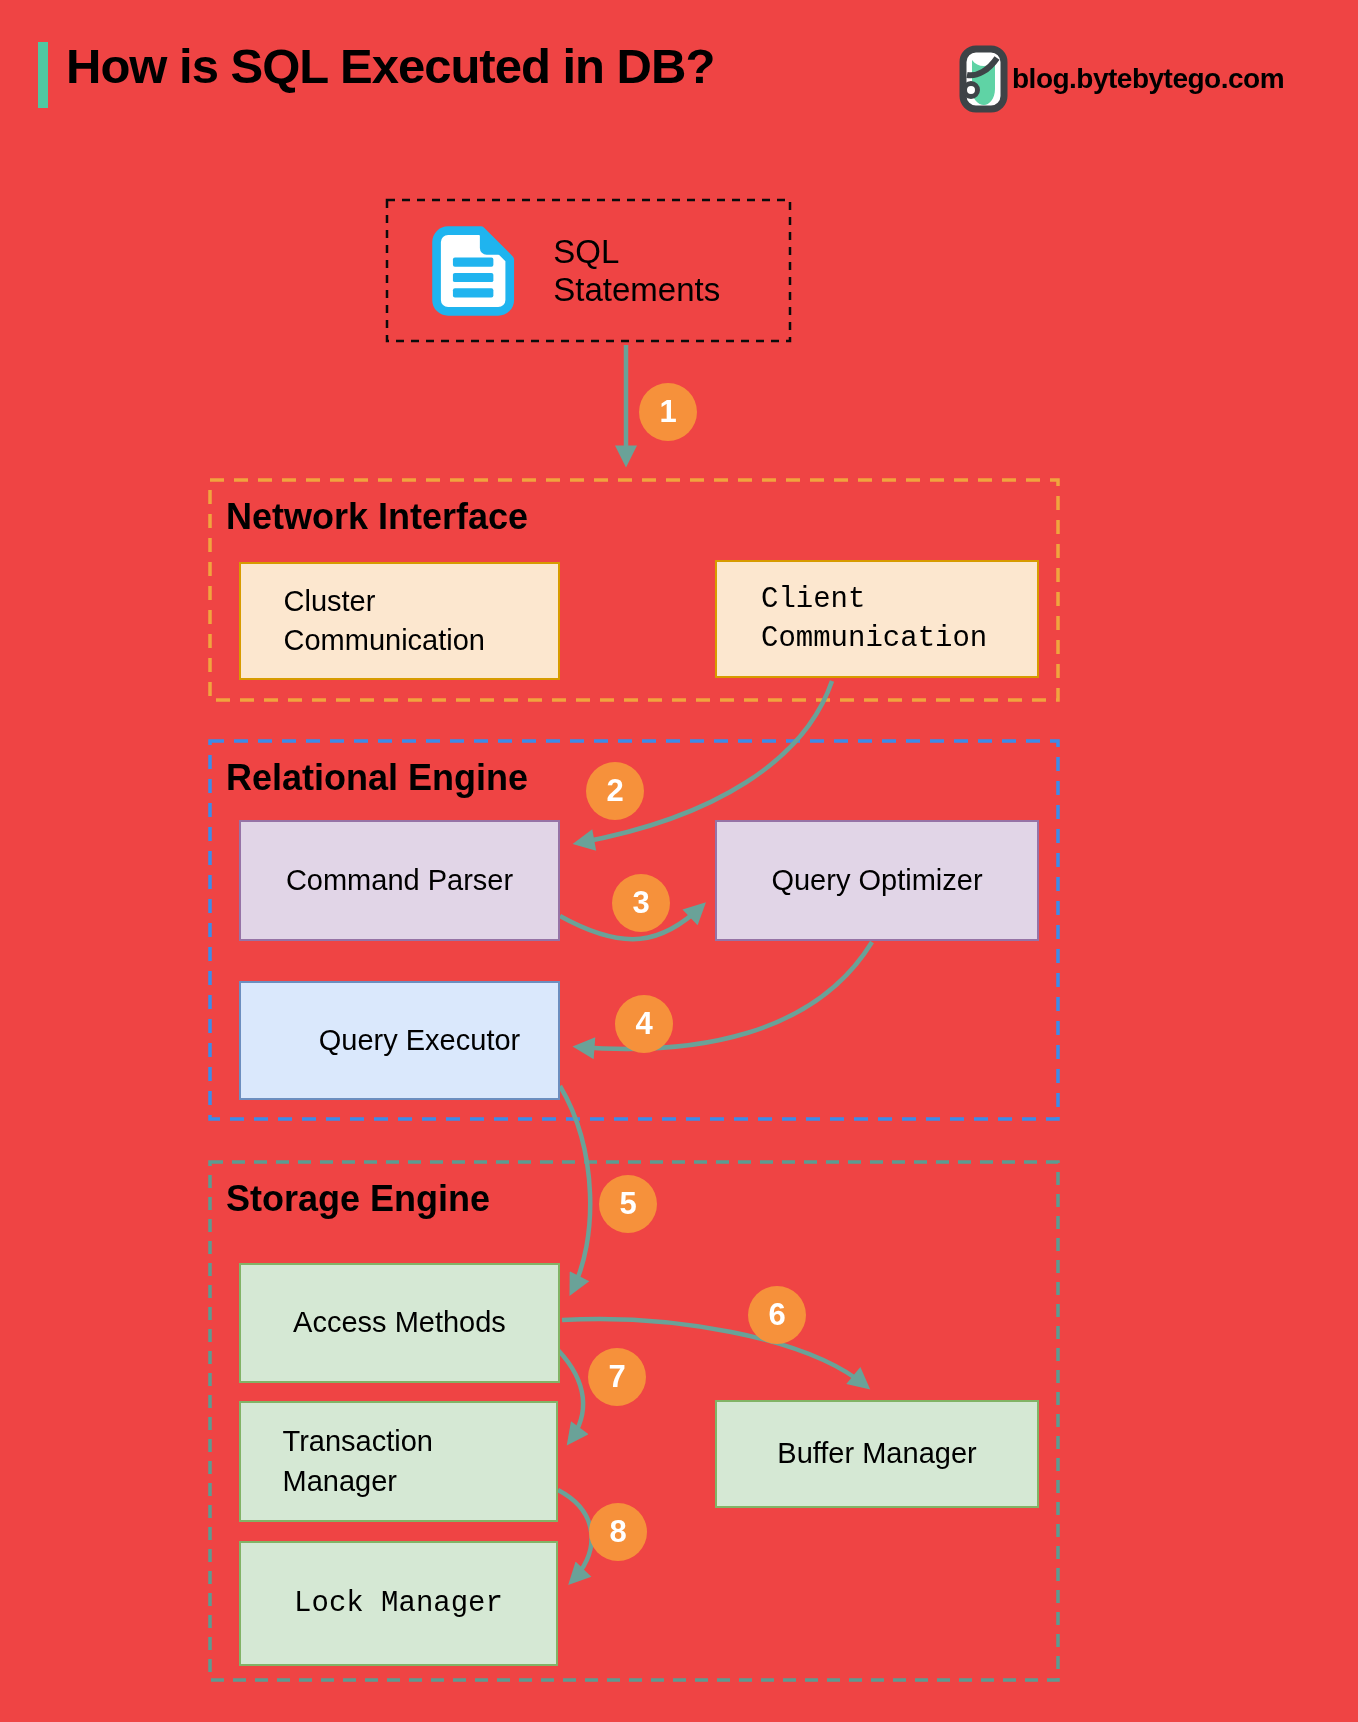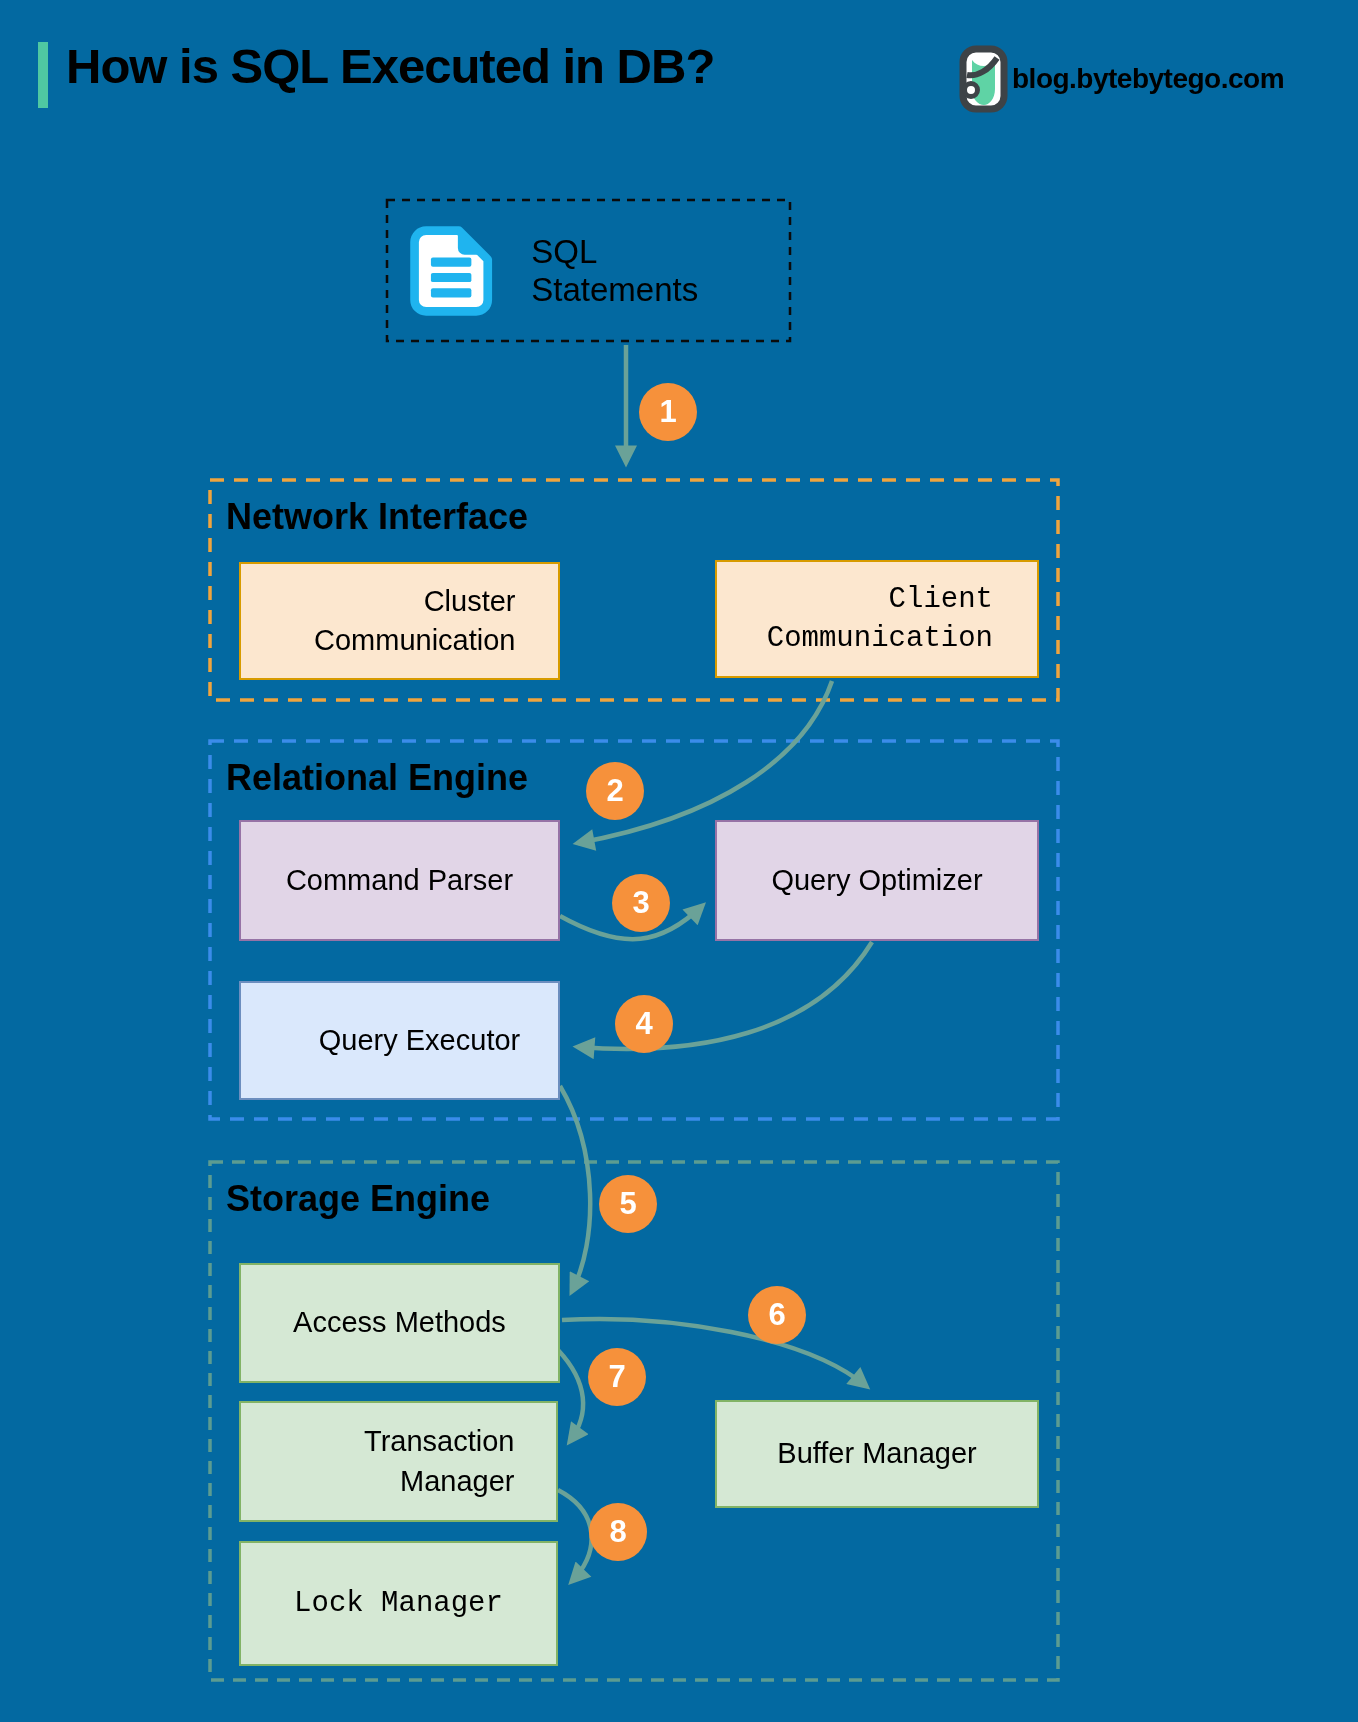--- a/index.html
+++ b/index.html
@@ -1,42 +1,42 @@
 <!DOCTYPE html>
 <html style="--accent: #4FC8A2; --arrow: #6AA298; --step-circle: #F6913B; --network-border: #F0A43E; --relational-border: #3B8CEA; --storage-border: #5C9C91; --orange-fill: #FCE7CF; --orange-stroke: #D79B00; --purple-fill: #E1D5E7; --purple-stroke: #9673A6; --blue-fill: #DAE8FC; --blue-stroke: #6C8EBF; --green-fill: #D5E8D4; --green-stroke: #82B366; --doc-icon: #1FB4EF; --logo-dark: #3E4347; --logo-mint: #5FD3A5;"><head>
 <meta charset="utf-8">
 <title>How is SQL Executed in DB?</title>
 <style>
   html,body{margin:0;padding:0;background:#fff;}
   .canvas{
-    position:relative;width:1358px;height:1722px;background:#0369a1;overflow:hidden;
+    position:relative;width:1358px;height:1722px;background:#ef4444;overflow:hidden;
     font-family:"Liberation Sans","DejaVu Sans",sans-serif;color:#000;
   }
   .abs{position:absolute;}
   
   .accent-bar{left:38px;top:42px;width:10px;height:66px;background:var(--accent);}
   .page-title{left:66px;top:38px;font-size:49px;font-weight:bold;letter-spacing:-1px;white-space:nowrap;}
   .brand{left:958px;top:44px;height:70px;display:flex;align-items:center;gap:4px;}
   .brand-text{font-size:28px;font-weight:bold;letter-spacing:-0.5px;}
   
   svg.layer{left:0;top:0;width:1358px;height:1722px;}
   .arrow{fill:none;stroke:var(--arrow);stroke-width:4.5px;}
   .ah{fill:var(--arrow);}
   .frame{fill:none;stroke-width:3.5px;}
   .frame.sql{stroke:#0b0b0b;stroke-width:2.5px;stroke-dasharray:8 7;}
   .frame.net{stroke:var(--network-border);stroke-dasharray:14 10;}
   .frame.rel{stroke:var(--relational-border);stroke-dasharray:14 10;}
   .frame.sto{stroke:var(--storage-border);stroke-dasharray:13 9;}
   
-  .sql-node{left:365px;top:200px;width:403px;height:141px;display:flex;align-items:center;gap:32px;padding-left:38px;box-sizing:border-box;}
+  .sql-node{left:387px;top:200px;width:403px;height:141px;display:flex;align-items:center;gap:32px;padding-left:38px;box-sizing:border-box;}
   .sql-label{font-size:33px;}
   
   .section-title{font-size:36px;font-weight:bold;white-space:nowrap;}
   
-  .node{display:flex;align-items:center;justify-content:center;text-align:right;
+  .node{display:flex;align-items:center;justify-content:center;text-align:left;
         font-size:29px;line-height:1.35;box-sizing:border-box;border:2px solid;}
   .node .lbl{display:inline-block;}
   .node.narrow .lbl{max-width:232px;}
   .orange{background:var(--orange-fill);border-color:var(--orange-stroke);}
   .purple{background:var(--purple-fill);border-color:var(--purple-stroke);}
   .blue  {background:var(--blue-fill);border-color:var(--blue-stroke);padding-left:40px;}
   .green {background:var(--green-fill);border-color:var(--green-stroke);}
   
   .step{width:58px;height:58px;border-radius:50%;background:var(--step-circle);
         display:flex;align-items:center;justify-content:center;

